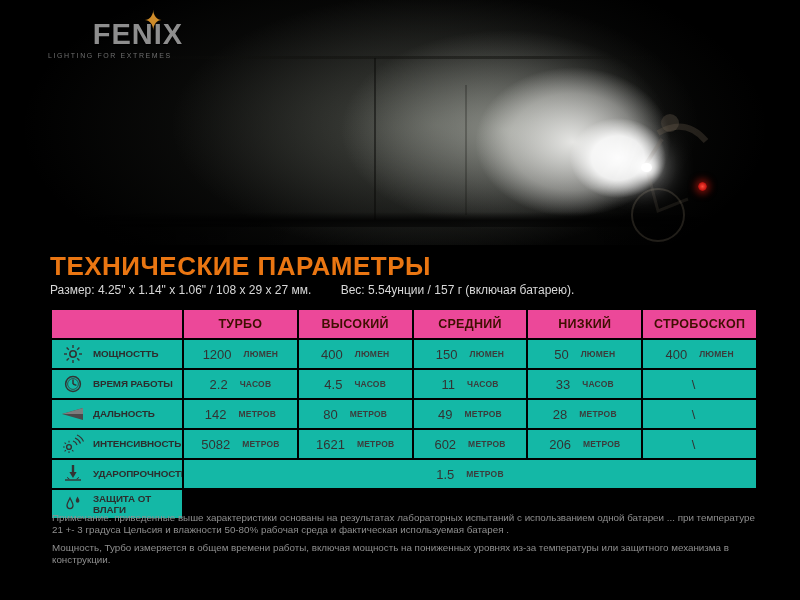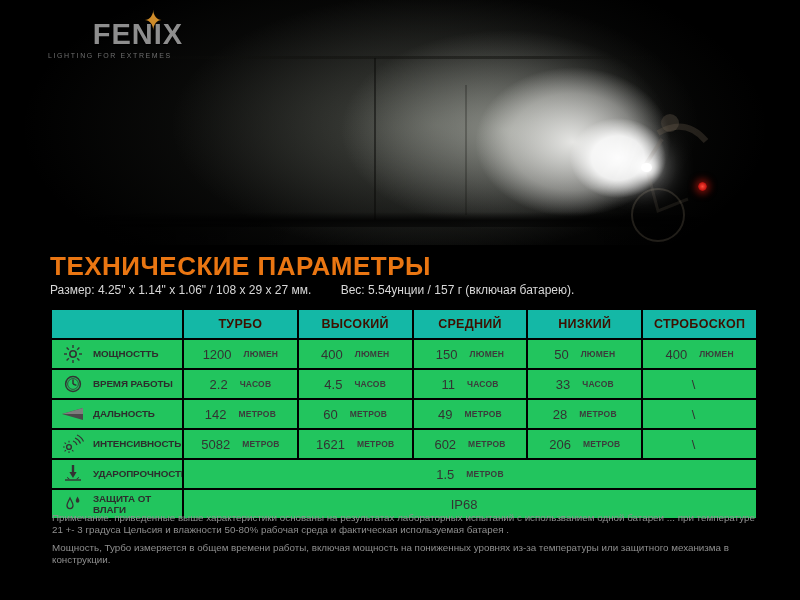--- a/index.html
+++ b/index.html
@@ -48,22 +48,22 @@
 
   
   .heading{position:absolute;left:50px;top:251px;font-size:26px;font-weight:bold;color:#ea7612;
       letter-spacing:0.5px;}
   .dimline{position:absolute;left:50px;top:283px;font-size:12px;color:#d8d8d8;}
   .dimline .w{margin-left:26px;}
 
   
   .spec-table{position:absolute;left:52px;top:310px;width:704px;display:grid;
       grid-template-columns:130px repeat(5,1fr);grid-auto-rows:28px;gap:2px;background:#000;}
-  .cell{background:#22c55e;display:flex;align-items:center;justify-content:center;overflow:hidden;}
-  .cell.head{background:#14b8a6;font-size:12.5px;font-weight:bold;color:#3f1000;letter-spacing:0.3px;}
+  .cell{background:#14b8a6;display:flex;align-items:center;justify-content:center;overflow:hidden;}
+  .cell.head{background:#ec4899;font-size:12.5px;font-weight:bold;color:#3f1000;letter-spacing:0.3px;}
   .cell.label{justify-content:flex-start;padding-left:8px;gap:7px;}
   .label-text{font-size:9.8px;font-weight:bold;color:#2d2d2d;letter-spacing:-0.1px;line-height:1.15;}
   .icon{width:26px;min-width:26px;display:flex;align-items:center;justify-content:center;}
   .num{font-size:13px;color:#333;}
   .unit{font-size:8.5px;font-weight:bold;color:#3c3c3c;margin-left:12px;letter-spacing:0.2px;}
   .span5{grid-column:2/7;text-align:right;}
 
   
   .footnote{position:absolute;left:52px;top:512px;width:708px;color:#8f8f8f;font-size:9.8px;line-height:12px;}
   .footnote p{margin:0 0 6px 0;}
@@ -191,21 +191,21 @@
             <polygon points="1,8 22,2 22,8" fill="#7d7d7d"></polygon>
           </svg>
       </span>
       <span class="label-text">ДАЛЬНОСТЬ</span>
     </div>
     <div class="cell">
         <span class="num">142</span>
         <span class="unit">МЕТРОВ</span>
       </div>
     <div class="cell">
-        <span class="num">60</span>
+        <span class="num">80</span>
         <span class="unit">МЕТРОВ</span>
       </div>
     <div class="cell">
         <span class="num">49</span>
         <span class="unit">МЕТРОВ</span>
       </div>
     <div class="cell">
         <span class="num">28</span>
         <span class="unit">МЕТРОВ</span>
       </div>
@@ -275,24 +275,20 @@
 
     <div class="cell label">
       <span class="icon">
         <svg width="20" height="20" viewBox="0 0 20 20">
             <path d="M7,4 C5.2,7.6 4,9.6 4,11.6 a3,3 0 0,0 6,0 C10,9.6 8.8,7.6 7,4 Z" fill="none" stroke="#333" stroke-width="1.3"></path>
             <path d="M14.5,2.5 C13.5,4.6 12.8,5.8 12.8,7 a1.8,1.8 0 0,0 3.6,0 C16.4,5.8 15.6,4.6 14.5,2.5 Z" fill="#333"></path>
           </svg>
       </span>
       <span class="label-text">ЗАЩИТА ОТ ВЛАГИ</span>
     </div>
-    <div class="cell span5">
-        <span class="num">IP68</span>
-        <span class="unit"></span>
-      </div>
   </div>
 
   <div class="footnote">
     <p>Примечание. приведенные выше характеристики основаны на результатах лабораторных испытаний с использванием одной батареи ... при температуре 21 +- 3 градуса Цельсия и влажности 50-80% рабочая среда и фактическая используемая батарея .</p>
     <p>Мощность, Турбо измеряется в общем времени работы, включая мощность на пониженных уровнях из-за температуры или защитного механизма в конструкции.</p>
   </div>
 
 </div>
 
 </body></html>

